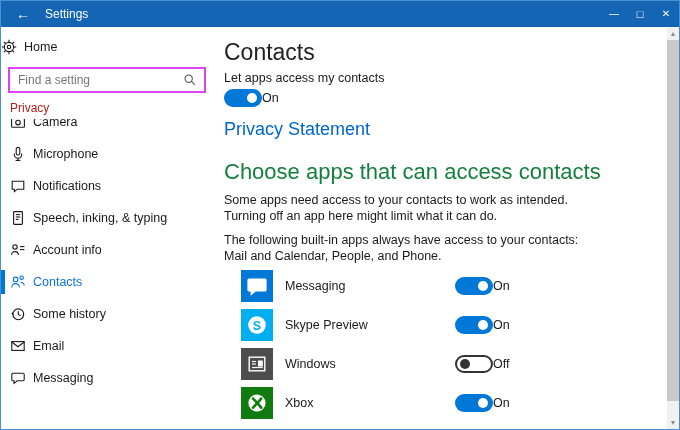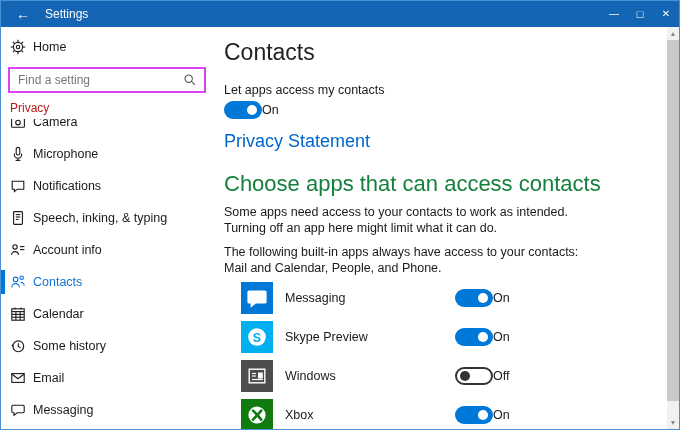--- a/index.html
+++ b/index.html
@@ -15,40 +15,40 @@
   .titlebar { height:26px; background:var(--titlebar,#1565b5); display:flex; align-items:center; color:#fff; }
   .back-button { width:44px; height:26px; line-height:26px; text-align:center; font-size:14px; cursor:default; }
   .titlebar-title { font-size:12px; margin-left:0; }
   .window-controls { margin-left:auto; display:flex; height:26px; }
   .ctrl { width:26px; height:26px; line-height:26px; text-align:center; font-size:10px; color:#fff; }
   .ctrl-max { font-size:11px; }
   
   .winbody { position:relative; height:402px; display:flex; }
   
   .sidebar { width:212px; flex:none; position:relative; }
-  .home-row { display:flex; align-items:center; height:24px; margin-top:8px; padding-left:9px; gap:7px; font-size:12.5px; }
+  .home-row { display:flex; align-items:center; height:24px; margin-top:8px; gap:7px; font-size:12.5px; }
   .icon16 { width:16px; height:16px; flex:none; }
   .icon16 svg { width:100%; height:100%; display:block; }
   .search-box { margin:8px 7px 0 7px; height:26px; border:2px solid #d946ef; display:flex; align-items:center; background:#fff; }
   .search-input { border:none; outline:none; flex:1; min-width:0; font-size:12px; padding:0 4px 0 8px; color:#333;
                   font-family:"Liberation Sans","DejaVu Sans",sans-serif; }
   .search-input::placeholder { color:#767676; opacity:1; }
   .search-glyph { width:14px; height:14px; margin-right:7px; flex:none; }
   .search-glyph svg { width:100%; height:100%; display:block; }
   .section-label { margin:8px 0 4px 9px; font-size:12px; line-height:14px; color:#b91c1c; }
   .nav-list { position:absolute; top:92px; bottom:0; left:0; right:0; overflow:hidden; }
   .nav-item { height:32px; display:flex; align-items:center; padding-left:9px; gap:7px; font-size:12.5px; position:relative; cursor:default; }
   .nav-item.clipped { margin-top:-13px;text-align:right; }
   .nav-item.selected { color:var(--selected,#1173d4); }
   .nav-item.selected::before { content:''; position:absolute; left:0; top:4px; bottom:4px; width:4px; background:var(--accent,#0078d7); }
   .nav-label { white-space:nowrap; }
   
   .content { flex:1; padding:12px 24px 0 11px; min-width:0; }
   .page-title { font-size:23px; font-weight:300; line-height:26px; margin:0; color:#222; }
-  .setting-label { margin-top:17px; font-size:12.5px; line-height:16px; }
+  .setting-label { margin-top:5px; font-size:12.5px; line-height:16px; }
   .toggle-row { display:flex; align-items:center; margin-top:3px; height:18px; }
   .toggle { width:38px; height:18px; border-radius:10px; position:relative; flex:none; cursor:default; }
   .toggle .knob { position:absolute; width:10px; height:10px; border-radius:50%; }
   .toggle.on { background:var(--accent,#0078d7); }
   .toggle.on .knob { right:5px; top:4px; background:#fff; }
   .toggle.off { background:#fff; border:2px solid #333; }
   .toggle.off .knob { left:3px; top:2px; background:#333; }
   .toggle-state { font-size:12.5px; color:#1a1a1a; }
   .privacy-link { display:inline-block; margin-top:12px; font-size:18px; color:var(--link,#0066cc); text-decoration:none; }
   .section-title { margin:20px 0 0 0; font-size:22px; font-weight:300; line-height:24px; color:#15803d; }
@@ -187,37 +187,20 @@
                   <path d="M10.6 8.4 a3.1 3.1 0 0 1 3.6 3"></path>
                 </g>
               </svg>
             </span>
     <span class="nav-label">Contacts</span>
   </div>
           <div class="nav-item">
     <span class="icon16">
               <svg viewBox="0 0 16 16">
                 <g fill="none" stroke="currentColor" stroke-width="1.1">
-                  <rect x="1.8" y="2.8" width="12.4" height="11.4"></rect>
-                  <line x1="1.8" y1="5.6" x2="14.2" y2="5.6"></line>
-                  <line x1="4.9" y1="1.4" x2="4.9" y2="3.4"></line>
-                  <line x1="11.1" y1="1.4" x2="11.1" y2="3.4"></line>
-                  <line x1="1.8" y1="8.4" x2="14.2" y2="8.4"></line>
-                  <line x1="1.8" y1="11.2" x2="14.2" y2="11.2"></line>
-                  <line x1="5.9" y1="5.6" x2="5.9" y2="14.2"></line>
-                  <line x1="10.1" y1="5.6" x2="10.1" y2="14.2"></line>
-                </g>
-              </svg>
-            </span>
-    <span class="nav-label">Calendar</span>
-  </div>
-          <div class="nav-item">
-    <span class="icon16">
-              <svg viewBox="0 0 16 16">
-                <g fill="none" stroke="currentColor" stroke-width="1.1">
                   <circle cx="8.3" cy="8.3" r="5.4"></circle>
                   <path d="M8.3 5.2 v3.3 l2.3 1.4"></path>
                   <path d="M2.9 6.2 l-1 1.7 l1.9 0.3" stroke-width="1"></path>
                 </g>
               </svg>
             </span>
     <span class="nav-label">Some history</span>
   </div>
           <div class="nav-item">
     <span class="icon16">

